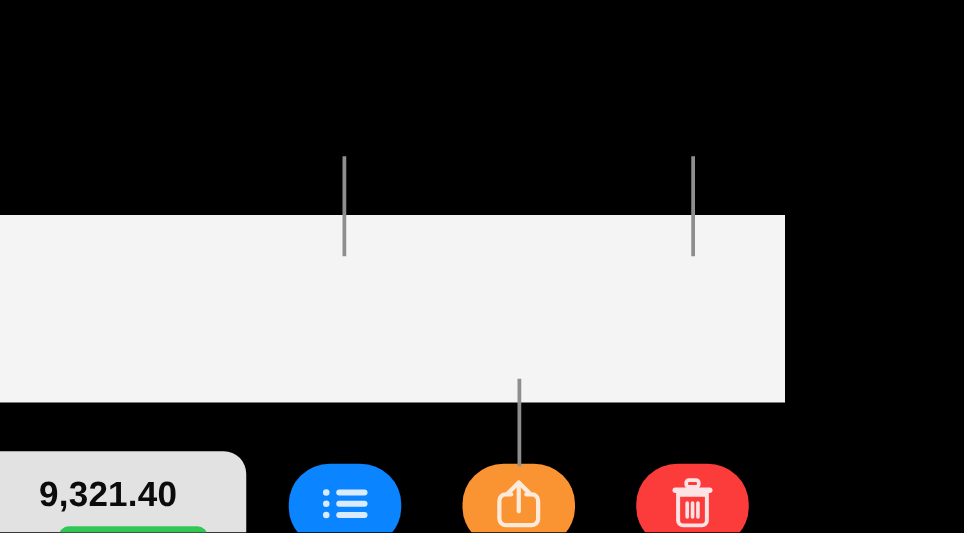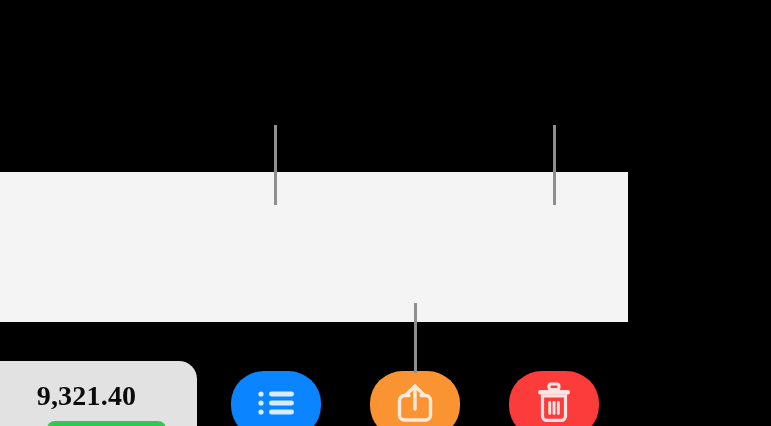--- a/index.html
+++ b/index.html
@@ -6,21 +6,21 @@
     margin: 0;
     padding: 0;
     background: #000000;
   }
   #screen {
     position: relative;
     width: 771px;
     height: 426px;
     background: #000000;
     overflow: hidden;
-    font-family: Liberation Serif, serif;
+    font-family: Liberation Sans, sans-serif;
     -webkit-font-smoothing: antialiased;
   }
 
   
   #panel {
     position: absolute;
     left: 0;
     top: 172px;
     width: 628px;
     height: 150px;

